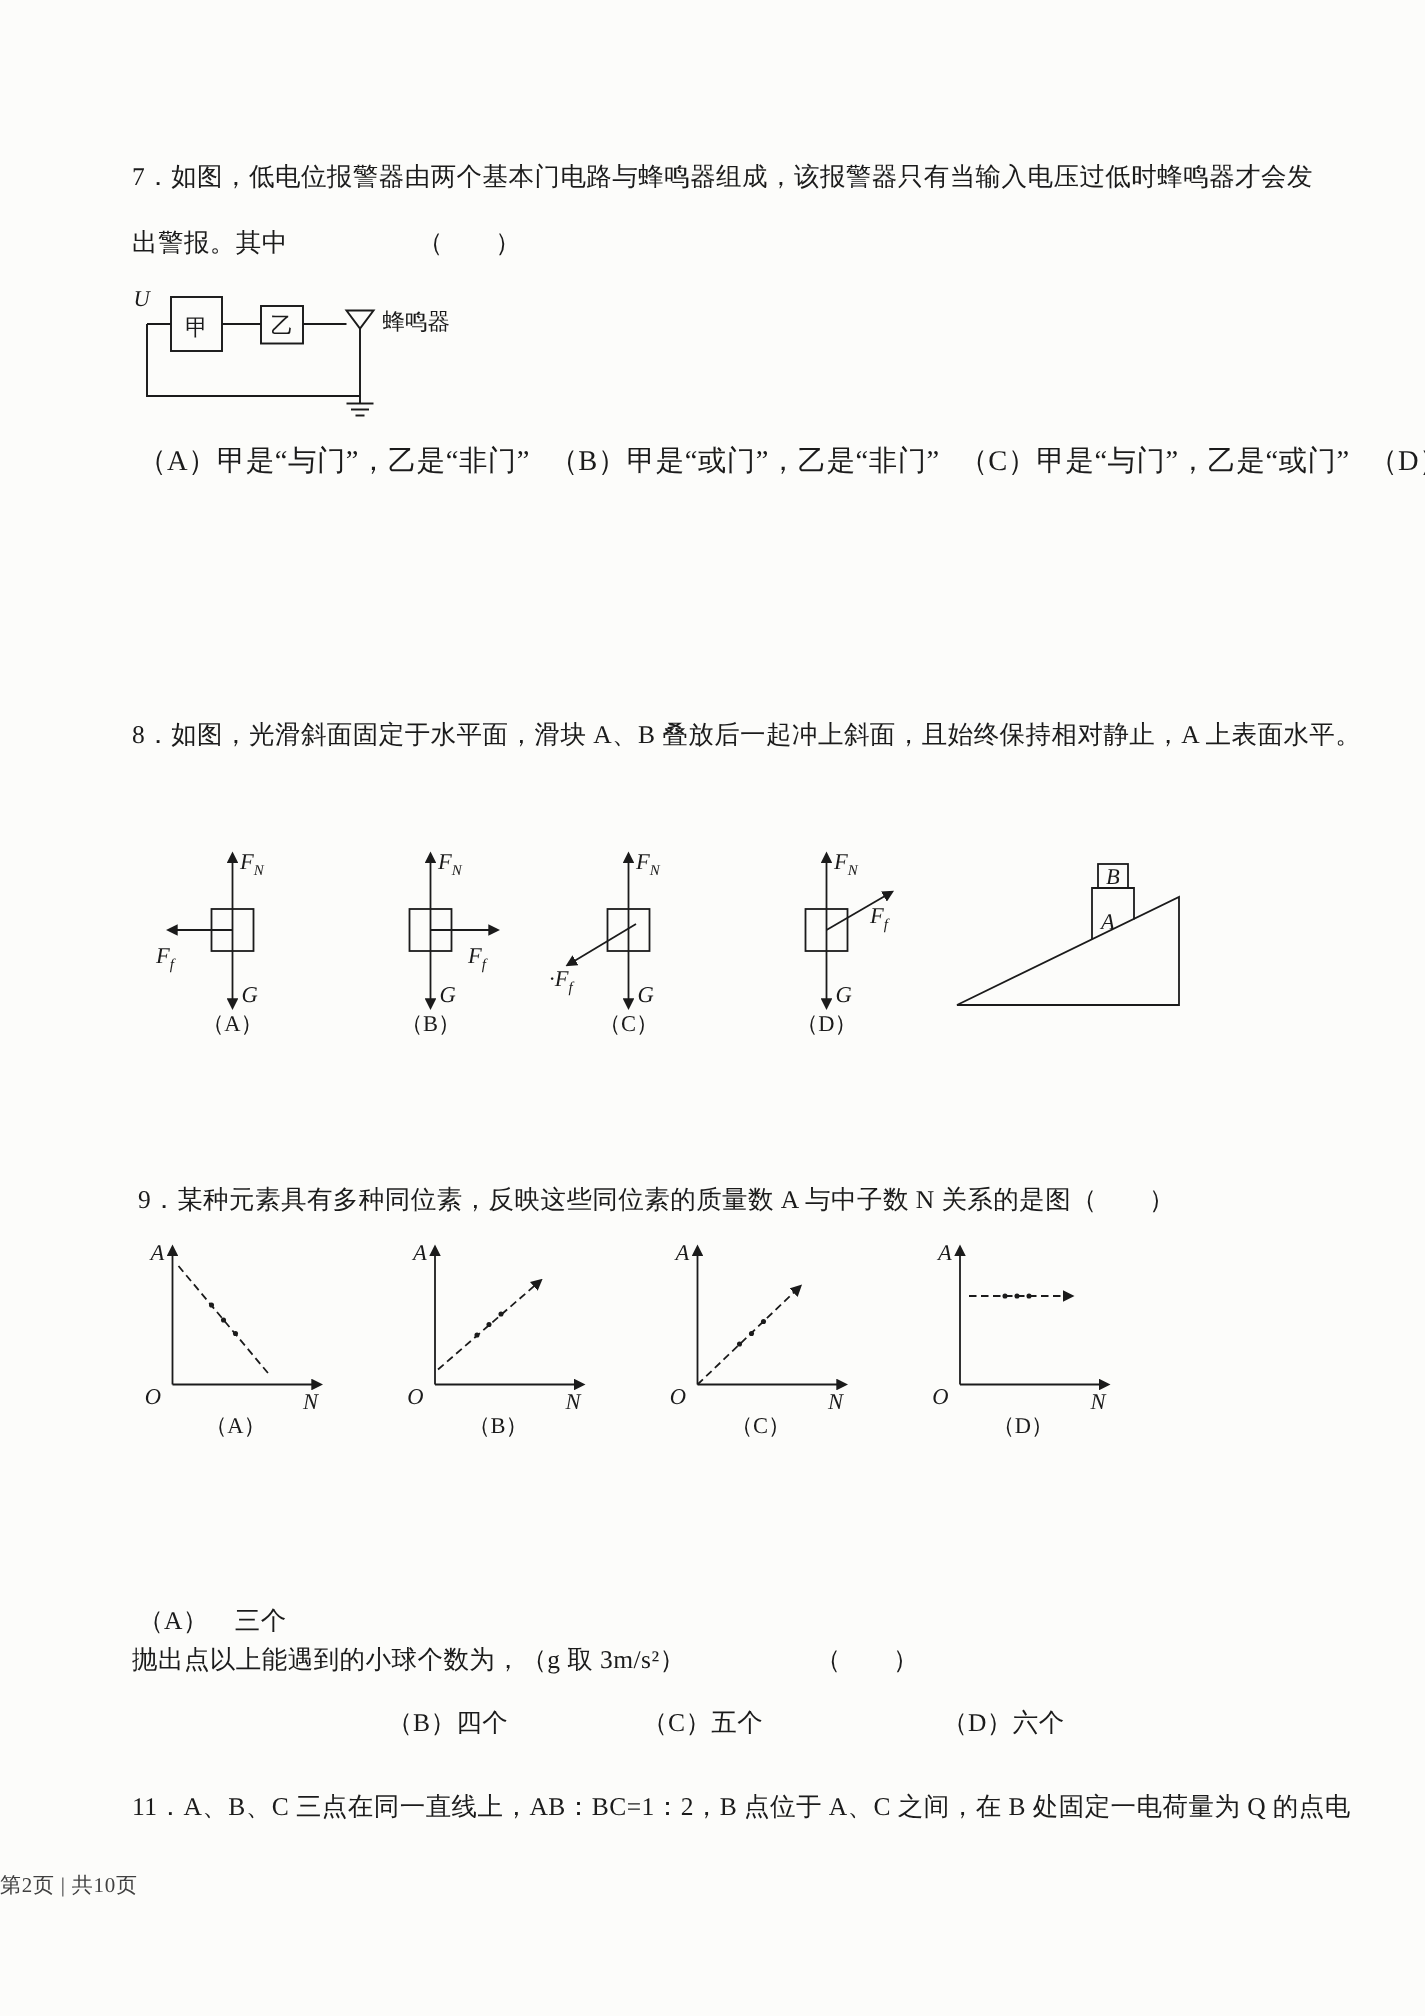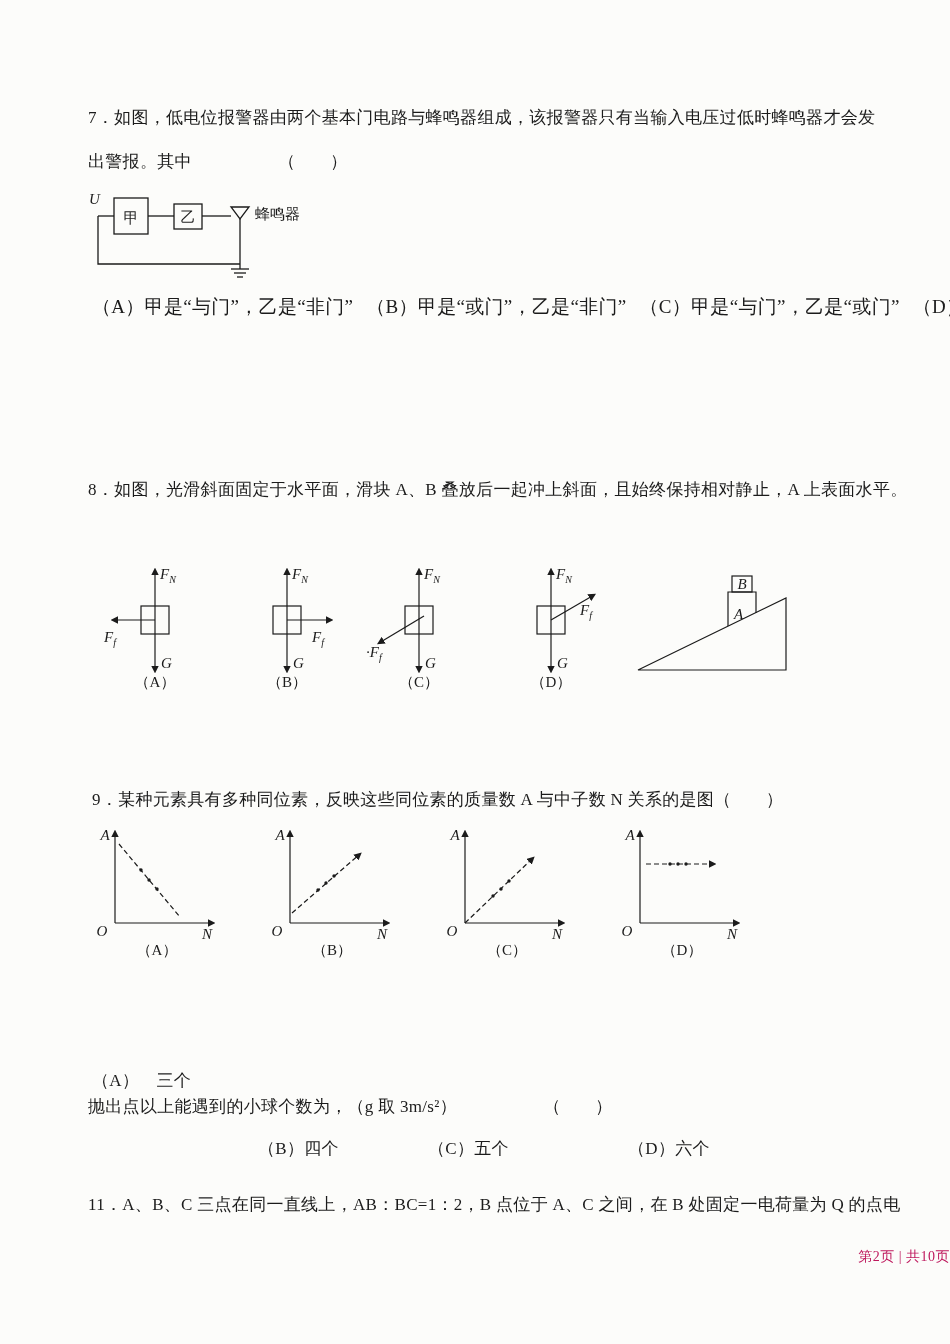--- a/index.html
+++ b/index.html
@@ -23,22 +23,22 @@
     font-family:"Liberation Serif","DejaVu Serif",serif;
     fill:#1b1b1b; font-size:14px;
   }
   svg .cn   { font-size:15px; font-style:normal; }
   svg .ital { font-size:15px; font-style:italic; }
   svg .sub  { font-size:10px; }
   .stk { stroke:#1b1b1b; stroke-width:1.3; fill:none; }
   .stk2 { stroke:#1b1b1b; stroke-width:1.2; fill:none; }
   .dash { stroke-dasharray:5 3; }
   .footer {
-    position:absolute; width:100%; text-align:right;
-    font-size:14px; letter-spacing:0.5px; color:#be185d;
+    position:absolute; width:100%; text-align:left;
+    font-size:14px; letter-spacing:0.5px; color:#404040;
   }
 </style>
 </head>
 <body>
 
 <div class="page">
 
   <svg width="0" height="0" style="position:absolute">
     <defs>
       <marker id="arr" viewBox="0 0 10 10" refX="7" refY="5" markerWidth="6.5" markerHeight="6.5" orient="auto">

